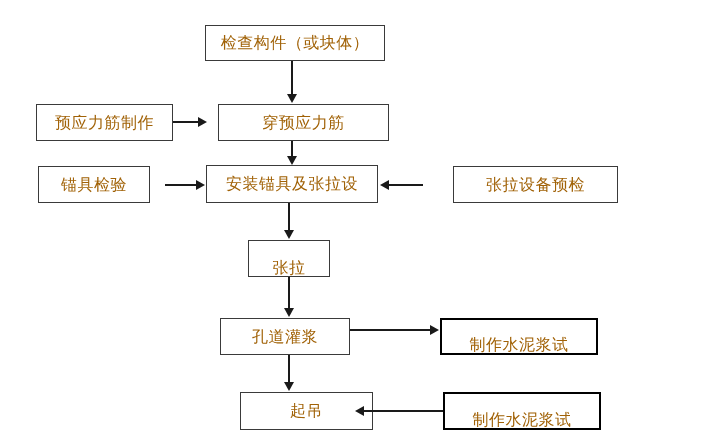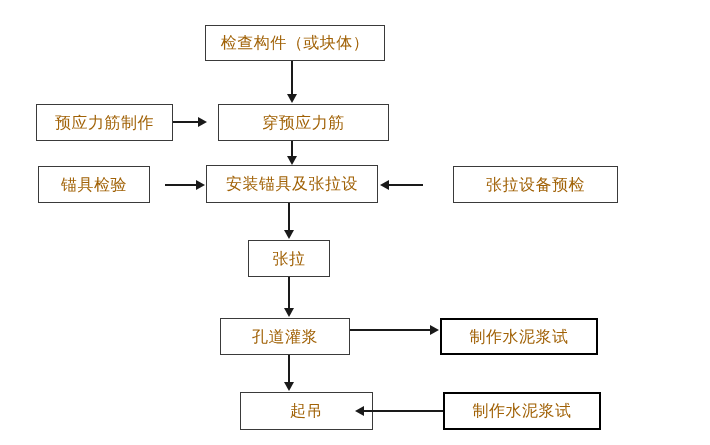--- a/index.html
+++ b/index.html
@@ -26,20 +26,21 @@
     align-items: center;
     justify-content: center;
     color: #a16207;
     font-size: 16px;
     line-height: 1;
     letter-spacing: 0.5px;
     white-space: nowrap;
   }
   .node.thick {
     border: 2px solid #000000;
+    align-items: flex-end;
   }
   .node .label {
     display: block;
     transform: translateY(-0.5px);
   }
   
   .vline {
     position: absolute;
     background: #1a1a1a;
     width: 2px;
@@ -96,21 +97,21 @@
   </div>
 
   <div class="node" style="left:206px; top:165px; width:172px; height:38px;">
     <span class="label">安装锚具及张拉设</span>
   </div>
 
   <div class="node" style="left:423px; top:166px; width:165px; height:37px;margin-left:30px;">
     <span class="label">张拉设备预检</span>
   </div>
 
-  <div class="node" style="left:248px; top:240px; width:82px; height:37px;">
+  <div class="node" style="left:248px; top:240px; width:82px; height:37px;align-items:flex-end;">
     <span class="label">张拉</span>
   </div>
 
   <div class="node" style="left:220px; top:318px; width:130px; height:37px;">
     <span class="label">孔道灌浆</span>
   </div>
 
   <div class="node thick" style="left:440px; top:318px; width:158px; height:37px;">
     <span class="label">制作水泥浆试</span>
   </div>

